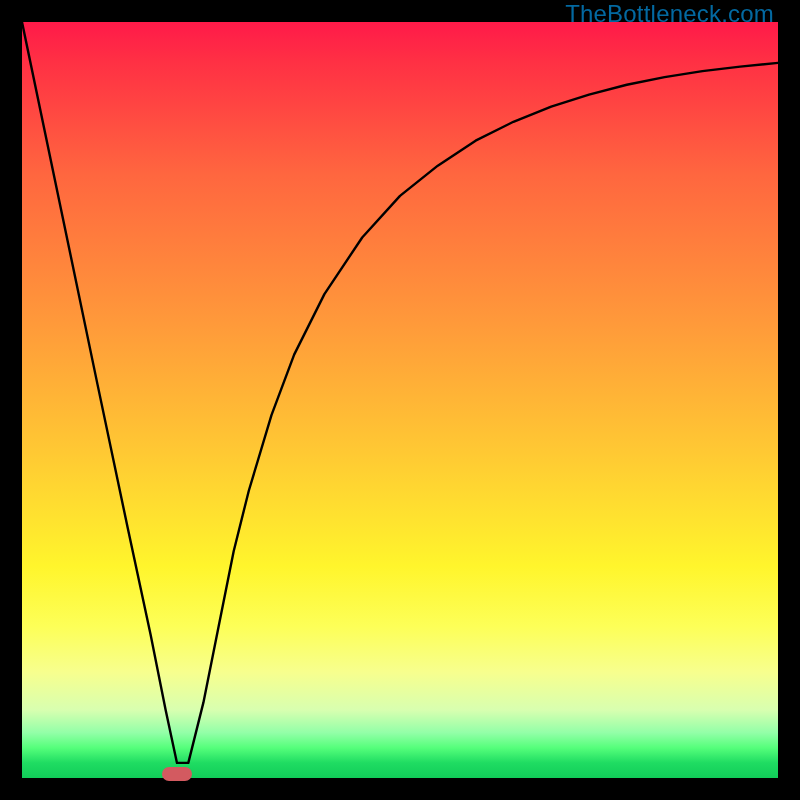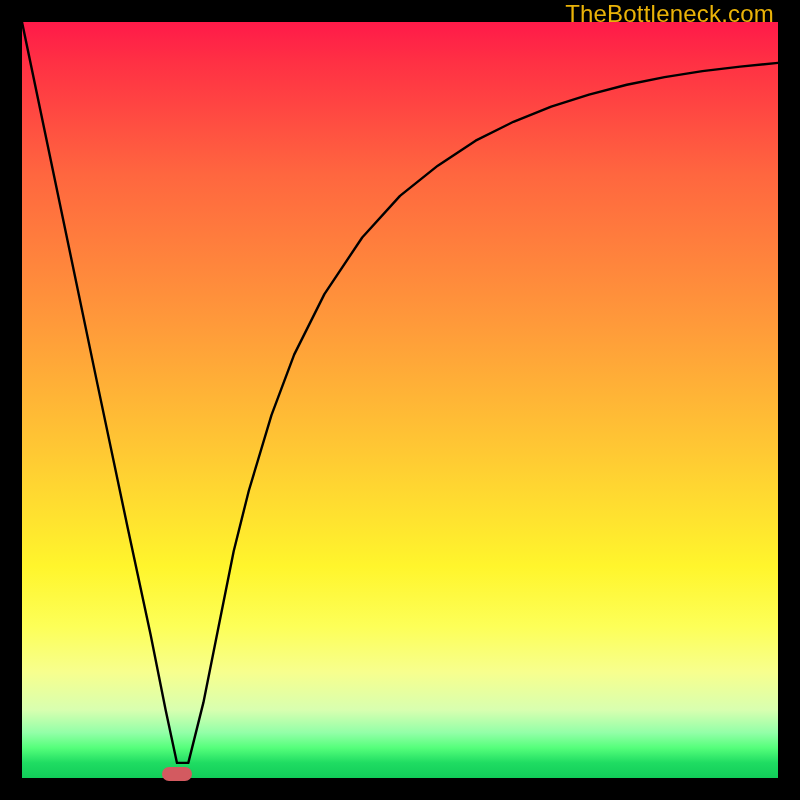--- a/index.html
+++ b/index.html
@@ -37,21 +37,21 @@
       #93ffa8 94%,
       #55ff7b 96%,
       #1fdc62 98%,
       #11cc59 100%
     );
   }
   .watermark {
     position: absolute;
     top: 0px;
     right: 26px;
-    color: #eab308;
+    color: #0369a1;
     font-size: 24px;
     font-weight: 500;
     letter-spacing: 0.2px;
     user-select: none;
   }
   svg.curve {
     position: absolute;
     left: 0;
     top: 0;
     width: 756px;

